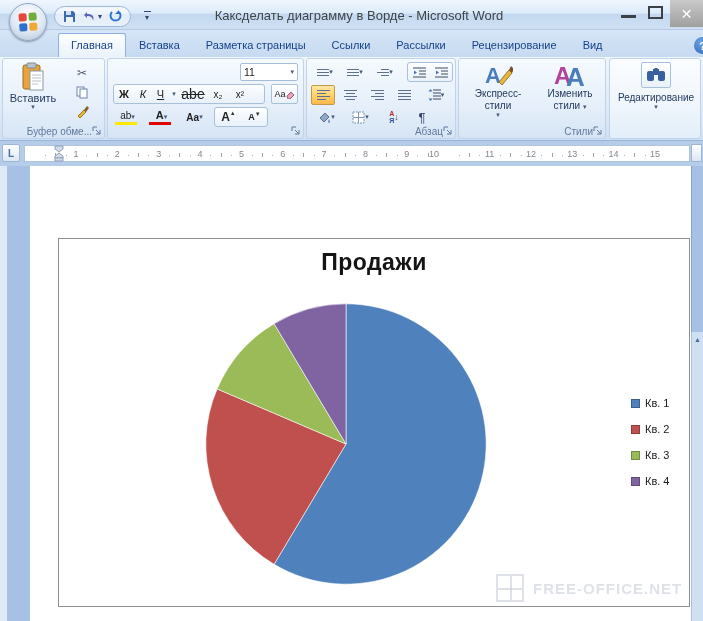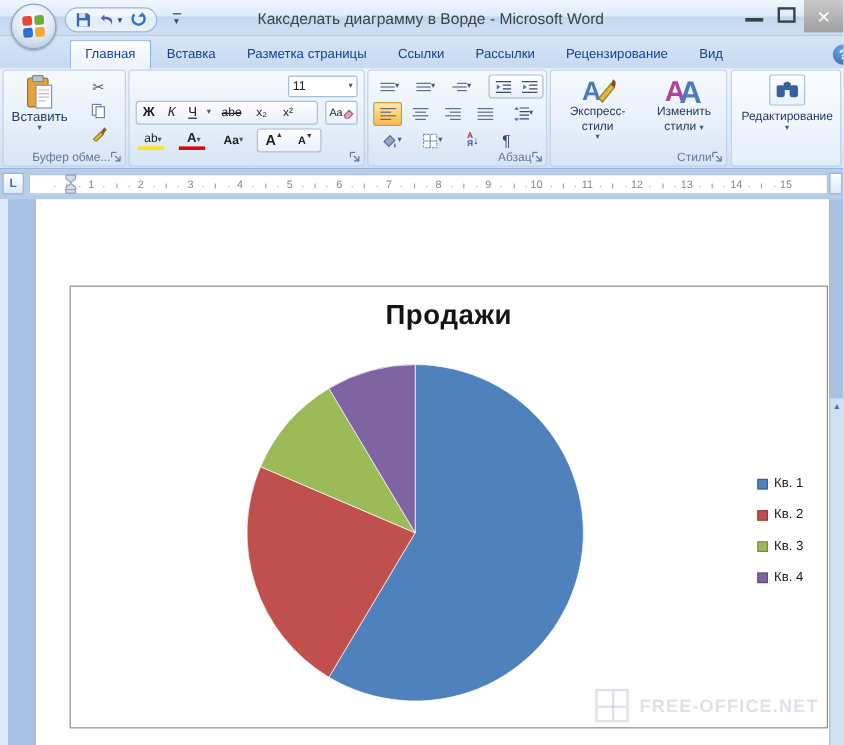--- a/index.html
+++ b/index.html
@@ -204,21 +204,21 @@
           </div>
         <div class="smallbtn" style="width:18px;">
             <i class="glyph" style="font-style:italic;">К</i>
           </div>
         <div class="smallbtn" style="width:17px;text-decoration:underline;">
             <span class="glyph">Ч</span>
           </div>
         <div class="smallbtn" style="width:10px;">
             <span class="dd">▾</span>
           </div>
-        <div class="smallbtn" style="width:28px;text-decoration:line-through;font-size:10px;">
+        <div class="smallbtn" style="width:28px;text-decoration:line-through;font-size:14px;">
             <span>abe</span>
           </div>
         <div class="smallbtn" style="width:22px;font-size:10px;">
             <span>x₂</span>
           </div>
         <div class="smallbtn" style="width:22px;font-size:10px;">
             <span>x²</span>
           </div>
       </div>
       <div class="smallbtn frame" style="left:163px;top:25px;width:27px;height:20px;font-size:9px;">
@@ -418,21 +418,21 @@
     <div class="ruler">
         <span class="num" style="left: 50.96px;">1</span>
         <span class="num" style="left: 92.32px;">2</span>
         <span class="num" style="left: 133.68px;">3</span>
         <span class="num" style="left: 175.04px;">4</span>
         <span class="num" style="left: 216.4px;">5</span>
         <span class="num" style="left: 257.76px;">6</span>
         <span class="num" style="left: 299.12px;">7</span>
         <span class="num" style="left: 340.48px;">8</span>
         <span class="num" style="left: 381.84px;">9</span>
-        <span class="num" style="left: 422px;">10</span>
+        <span class="num" style="left: 409px;">10</span>
         <span class="num" style="left: 464.56px;">11</span>
         <span class="num" style="left: 505.92px;">12</span>
         <span class="num" style="left: 547.28px;">13</span>
         <span class="num" style="left: 588.64px;">14</span>
         <span class="num" style="left: 630px;">15</span>
         <span class="tick" style="left: 30.28px;"></span>
         <span class="dot" style="left: 19.94px;"></span>
         <span class="dot" style="left: 40.62px;"></span>
         <span class="tick" style="left: 71.64px;"></span>
         <span class="dot" style="left: 61.3px;"></span>

